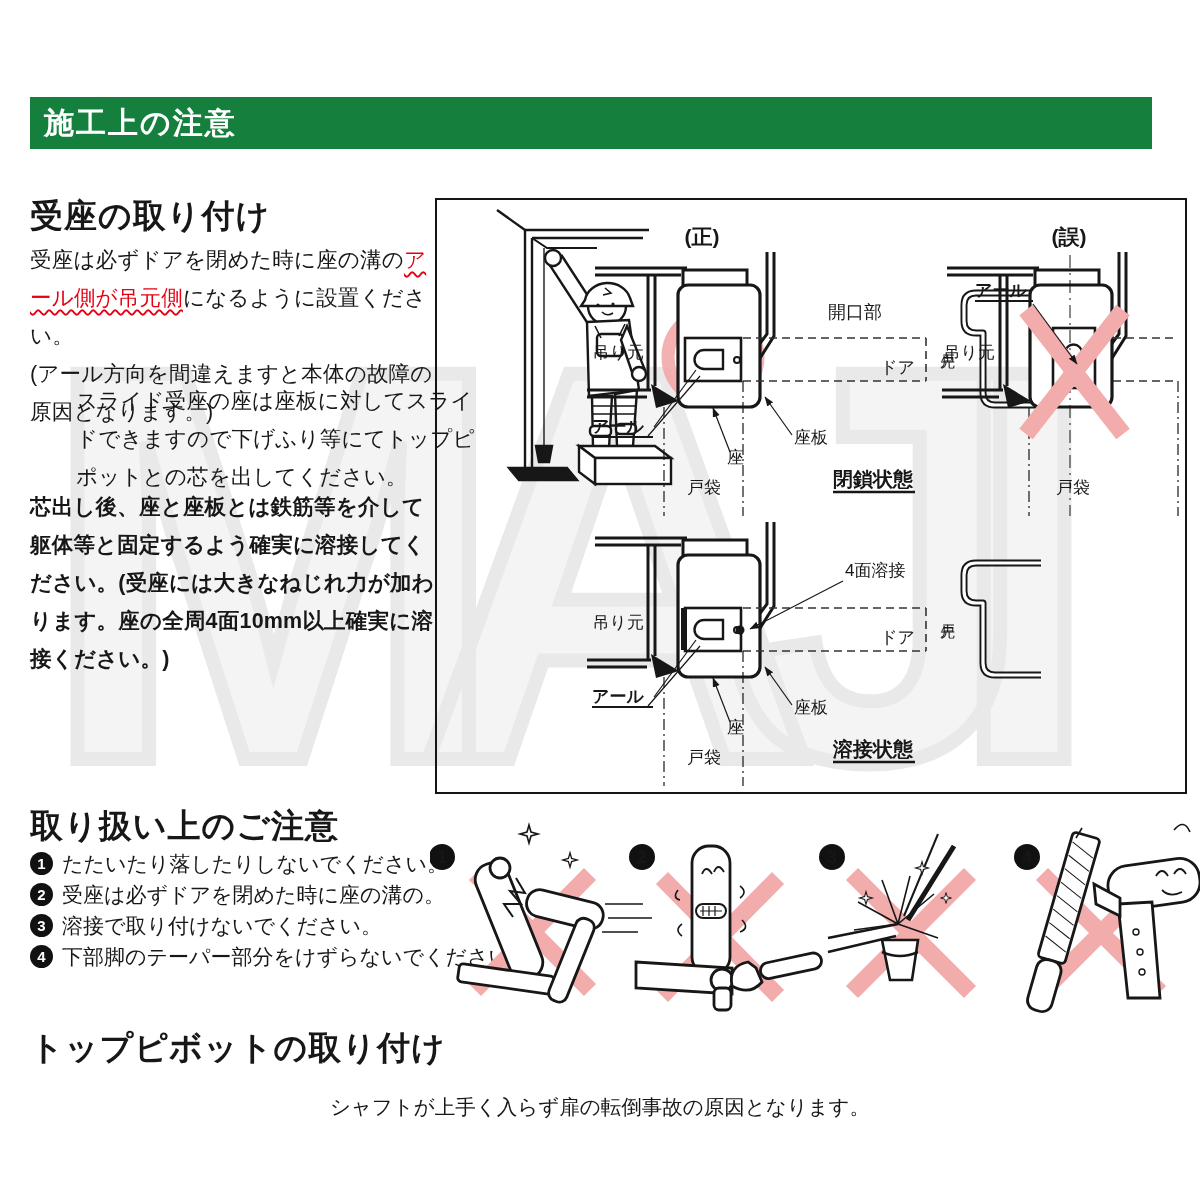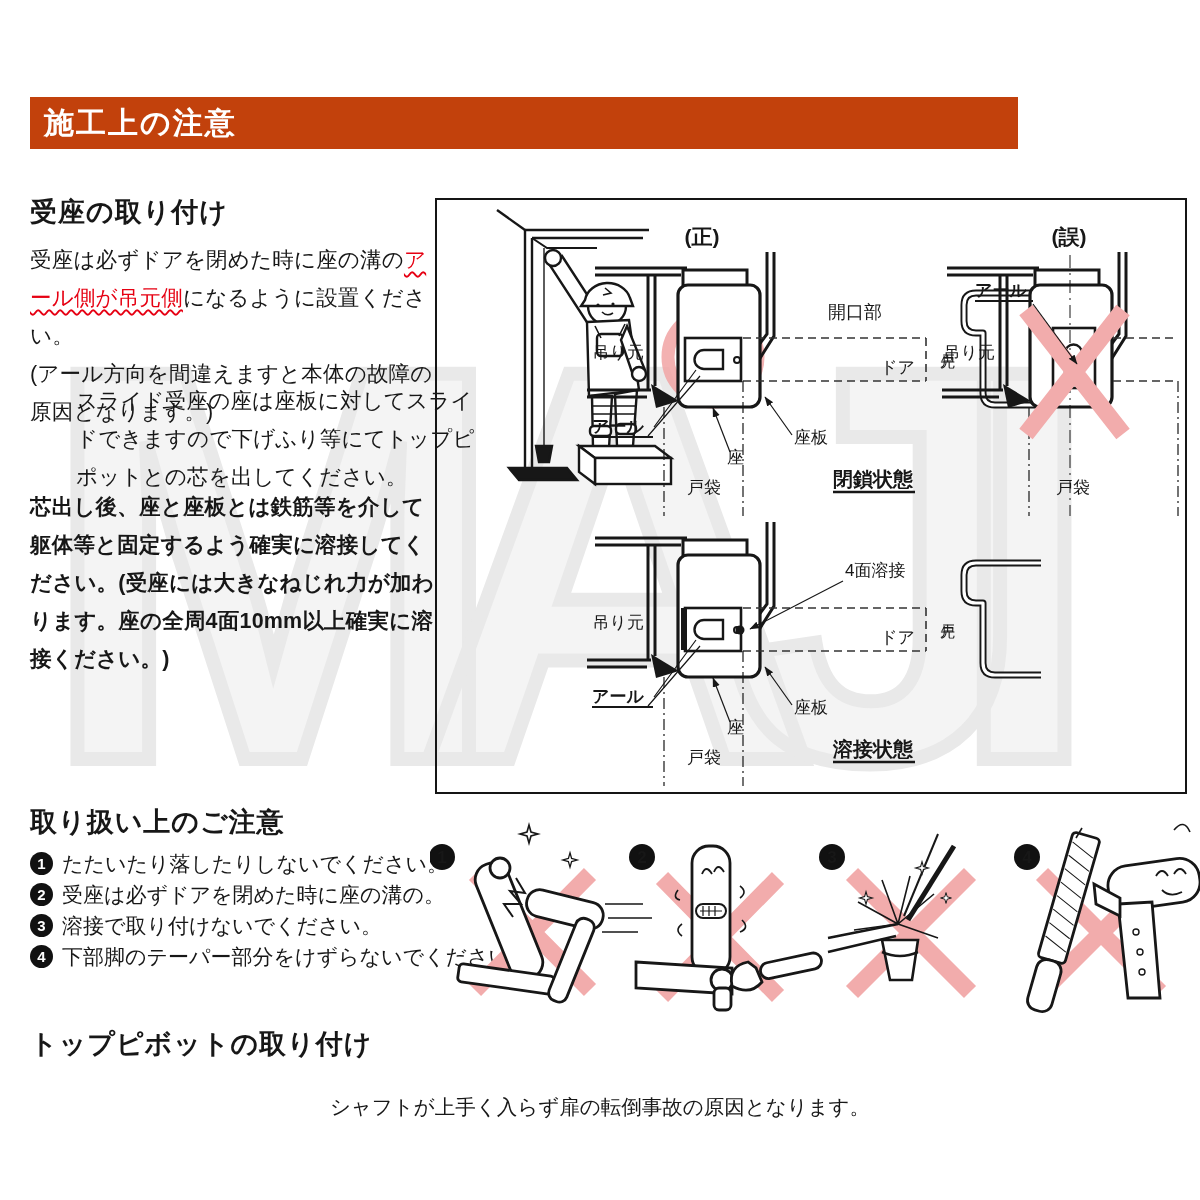--- a/index.html
+++ b/index.html
@@ -3,24 +3,24 @@
 <meta charset="utf-8">
 <style>
   html,body{margin:0;padding:0;background:#fff;}
   #page{position:relative;width:1200px;height:1200px;background:#fff;overflow:hidden;
         font-family:"Liberation Sans","DejaVu Sans",sans-serif;color:#171717;}
   .abs{position:absolute;}
   
   #wm{position:absolute;left:40px;top:285px;z-index:0;font-size:560px;font-weight:700;line-height:1;
       letter-spacing:-92px;color:#f4f4f4;-webkit-text-stroke:14px #e9e9e9;white-space:nowrap;user-select:none;}
   
-  #banner{left:30px;top:97px;width:988px;height:52px;background:#c2410c;z-index:1;display:flex;align-items:center;}
+  #banner{left:30px;top:97px;width:1122px;height:52px;background:#15803d;z-index:1;display:flex;align-items:center;}
   #banner .t{color:#fff;font-size:30px;font-weight:800;padding-left:14px;letter-spacing:2px;}
   
-  .h1{z-index:2;font-size:27px;font-weight:800;letter-spacing:1px;font-family:Liberation Mono, monospace;}
+  .h1{z-index:2;font-size:33px;font-weight:800;letter-spacing:1px;font-family:Liberation Mono, monospace;}
   
   .para{z-index:2;width:414px;font-size:21.5px;line-height:38px;letter-spacing:0.2px;}
   .red{color:#e60012;text-decoration:underline wavy #e60012 1.5px;text-underline-offset:4px;}
   
   #dbox{left:435px;top:198px;width:748px;height:592px;border:2.5px solid #151515;z-index:1;background:transparent;}
   
   .hitem{display:flex;align-items:center;height:31px;font-size:21px;z-index:2;}
   .badge{display:inline-flex;align-items:center;justify-content:center;width:23px;height:23px;border-radius:50%;
          background:#111;color:#fff;font-size:15px;font-weight:700;margin-right:9px;flex:0 0 auto;}
   .p3line{z-index:2;font-size:20.5px;line-height:30px;}

